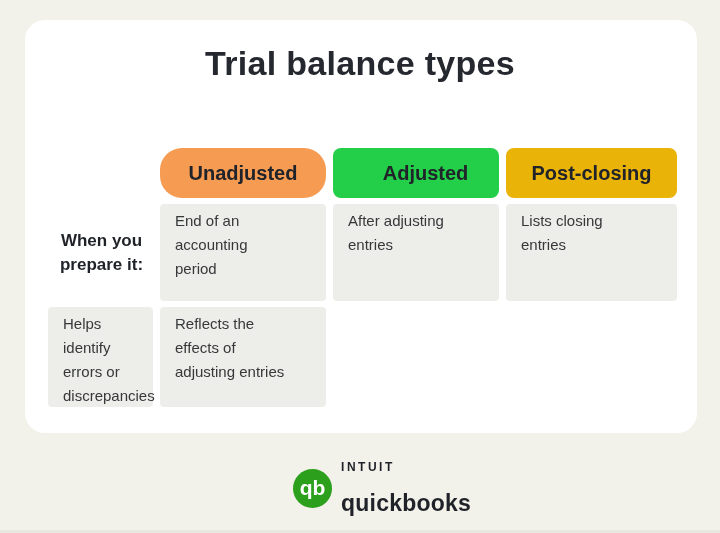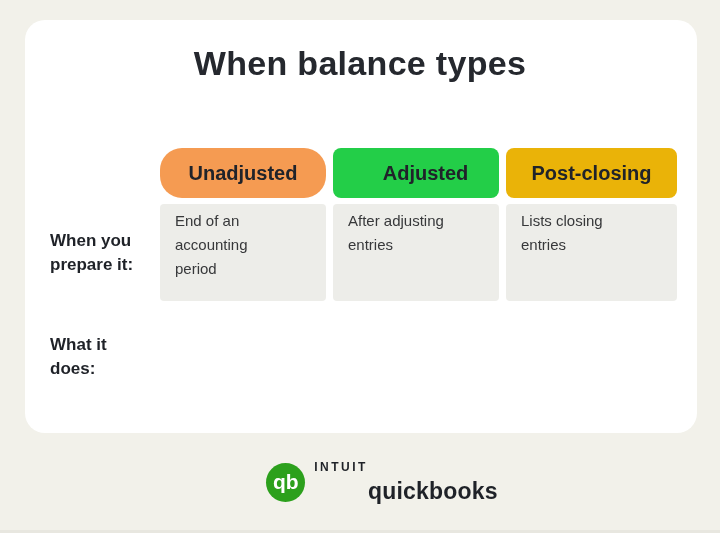--- a/index.html
+++ b/index.html
@@ -47,20 +47,21 @@
     color: #20232a;
   }
   .row-label {
     align-self: center;
     font-size: 17px;
     font-weight: 700;
     line-height: 24px;
     color: #1f2228;
     white-space: pre-line;
     padding-left: 2px;
+    text-align: center;
   }
   .body-cell {
     background: #edede9;
     border-radius: 4px;
     padding: 5px 10px 10px 15px;
     font-size: 15px;
     line-height: 24px;
     color: #37383a;
     white-space: pre-line;
   }
@@ -80,21 +81,21 @@
     align-items: center;
     justify-content: center;
   }
   .qb-circle span {
     color: #ffffff;
     font-size: 21px;
     font-weight: 700;
     line-height: 1;
     transform: translateY(-1px);
   }
-  .brand-text { display: flex; flex-direction: row; }
+  .brand-text { display: flex; flex-direction: column; }
   .brand-top {
     font-size: 12px;
     font-weight: 700;
     letter-spacing: 2.5px;
     color: #1f2228;
     line-height: 1;
   }
   .brand-bottom {
     font-size: 23px;
     font-weight: 700;
@@ -110,21 +111,21 @@
     background: #e8e7e0;
   }
 </style>
 </head>
 <body>
 
 <div class="canvas" style="background: rgb(242, 241, 234);">
 
   <div class="card" style="background: rgb(255, 255, 255);"></div>
 
-  <div class="title">When balance types</div>
+  <div class="title">Trial balance types</div>
 
   <div class="table">
 
     <div></div>
 
     <div class="header-cell" style="background: rgb(245, 155, 82); border-radius: 22px;">
       <span>Unadjusted</span>
     </div>
     <div class="header-cell" style="background: rgb(35, 206, 72); padding-left: 19px;">
       <span>Adjusted</span>
@@ -136,22 +137,26 @@
     <div class="row-label">When you
 prepare it:</div>
     <div class="body-cell">End of an
 accounting
 period</div>
     <div class="body-cell">After adjusting
 entries</div>
     <div class="body-cell">Lists closing
 entries</div>
 
-    <div class="row-label">What it
-does:</div>
+    <div class="body-cell">Helps identify
+errors or
+discrepancies</div>
+    <div class="body-cell">Reflects the
+effects of
+adjusting entries</div>
 
   </div>
 
   <div class="footer">
     <div class="qb-circle" style="background: rgb(44, 160, 28);">
       <span>qb</span>
     </div>
     <div class="brand-text">
       <span class="brand-top">INTUIT</span>
       <span class="brand-bottom">quickbooks</span>

